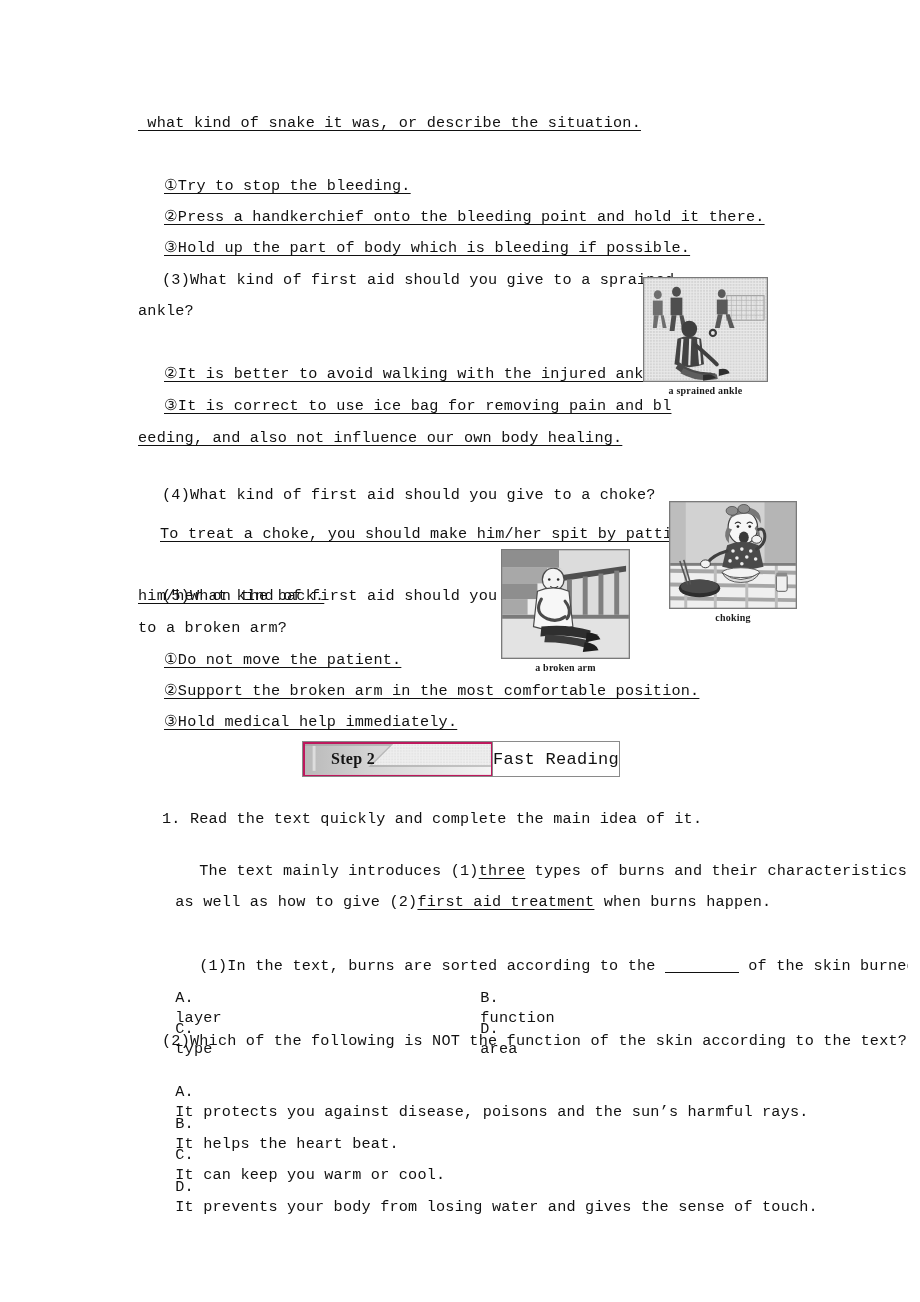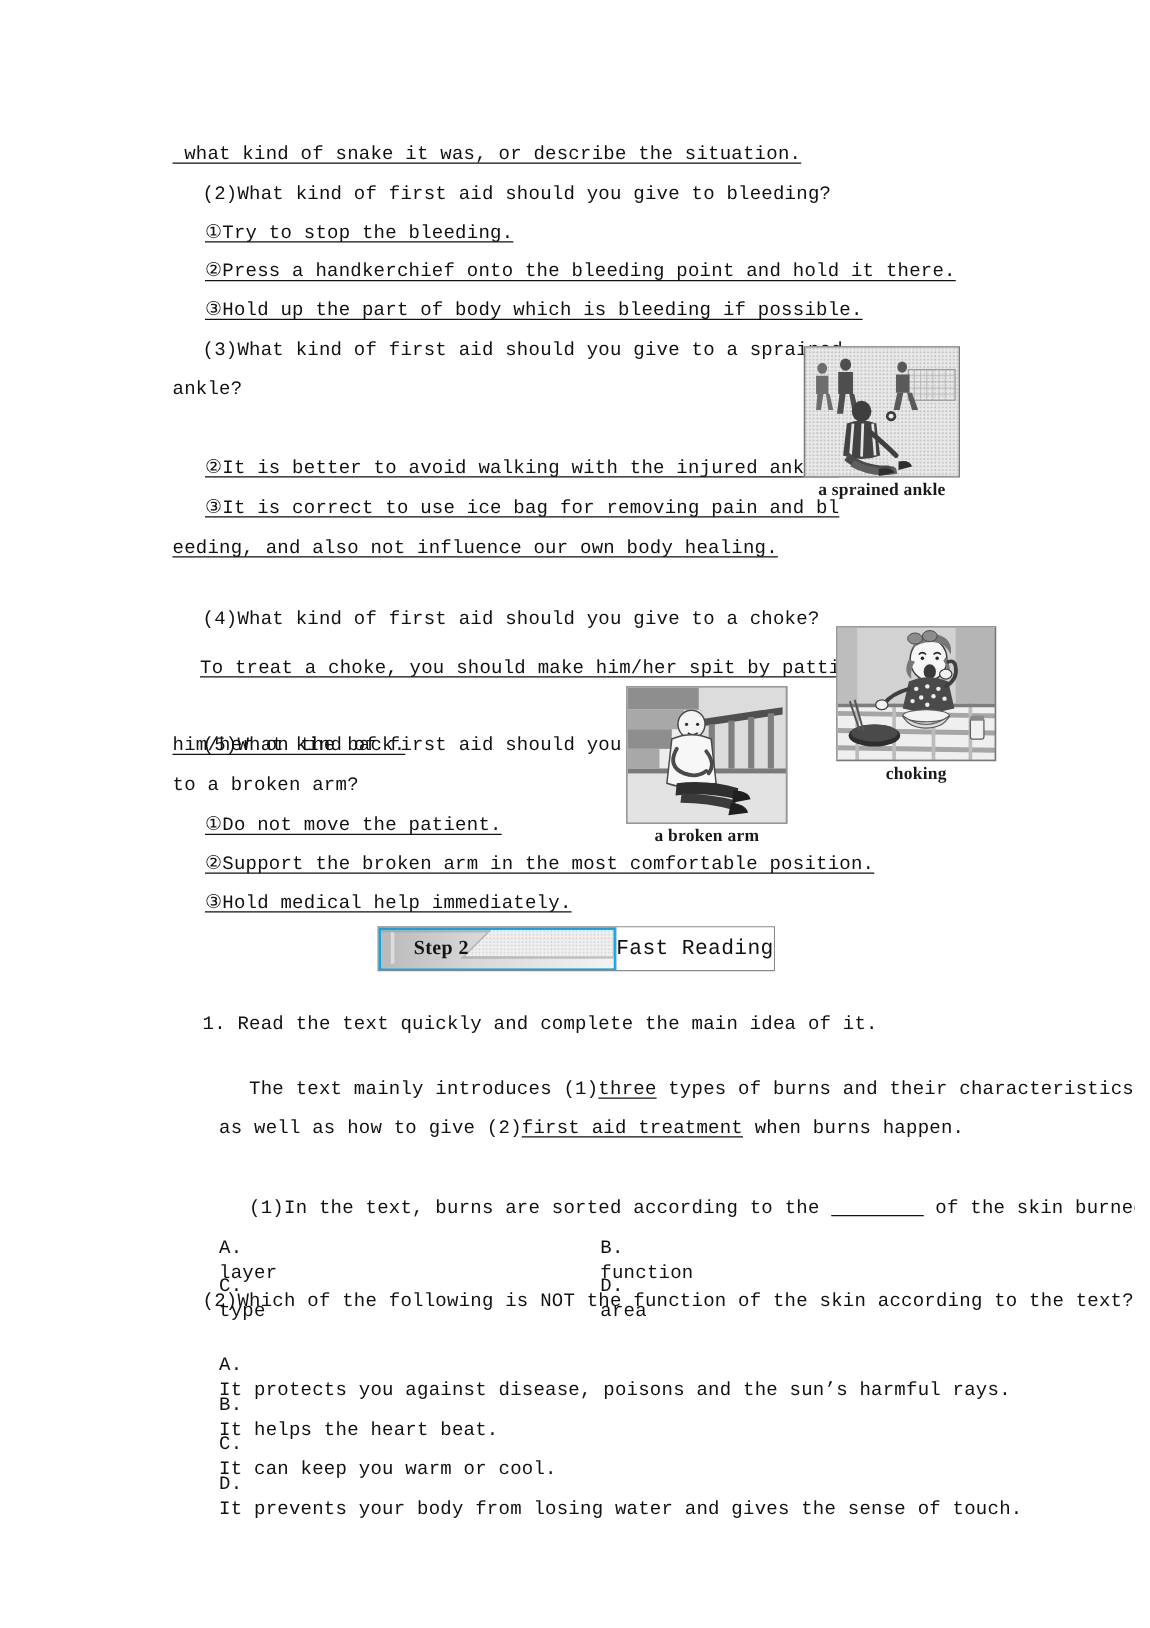--- a/index.html
+++ b/index.html
@@ -52,21 +52,21 @@
   .fig-box {
     border: 1px solid #7a7a7a;
     background: #f2f2f2;
     box-sizing: border-box;
     overflow: hidden;
     position: relative;
   }
   .fig-cap {
     text-align: center;
     font-family: "Liberation Serif", "DejaVu Serif", serif;
-    font-size: 14px;
+    font-size: 10px;
     font-weight: 700;
     color: #1a1a1a;
     margin-top: 3px;
     letter-spacing: 0.2px;
     white-space: nowrap;
   }
   .fig-svg { display: block; width: 100%; height: 100%; }
 
   
   #step-banner {
@@ -80,21 +80,21 @@
     background: #ffffff;
     display: flex;
     align-items: stretch;
   }
   .step-left {
     position: relative;
     width: 196px;
     box-sizing: border-box;
     border-right: 1px solid #8a8a8a;
     overflow: hidden;
-    background: #0ea5e9;
+    background: #be185d;
   }
   .step-left-bg {
     position: absolute;
     inset: 2px 1px 3px 2px;
   }
   .step-left-label {
     position: relative;
     z-index: 3;
     font-family: "Liberation Serif", "DejaVu Serif", serif;
     font-weight: 700;
@@ -117,21 +117,20 @@
     background: #ffffff;
   }
 </style>
 </head>
 <body>
 
 <div id="page">
 
   <div class="ln u" style="left:138px; top:113px;"> what kind of snake it was, or describe the situation.</div>
 
-  <div class="ln" style="left:162px; top:145px;">(2)What kind of first aid should you give to bleeding?</div>
 
   <div class="ln u" style="left:164px; top:176px;">①Try to stop the bleeding.</div>
 
   <div class="ln u" style="left:164px; top:207px;">②Press a handkerchief onto the bleeding point and hold it there.</div>
 
   <div class="ln u" style="left:164px; top:238px;">③Hold up the part of body which is bleeding if possible.</div>
 
   <div class="ln" style="left:162px; top:270px;">(3)What kind of first aid should you give to a sprained</div>
   <div class="ln" style="left:138px; top:301px;">ankle?</div>
 

